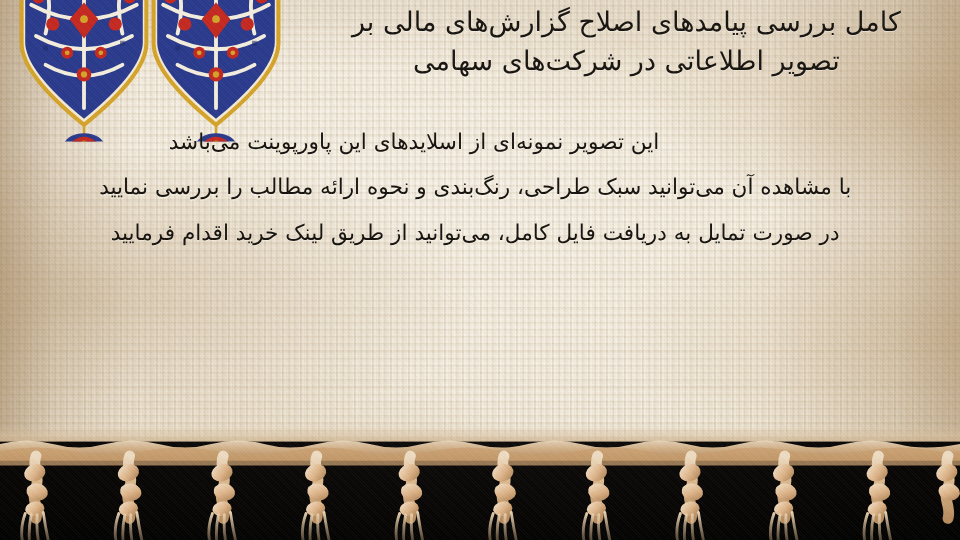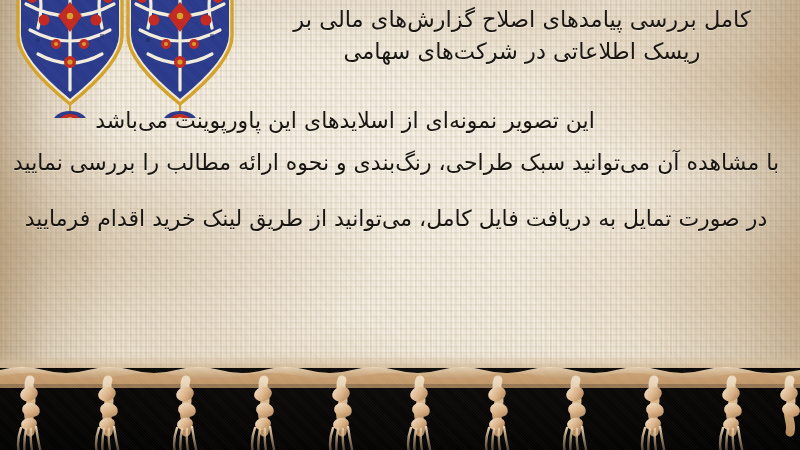--- a/index.html
+++ b/index.html
@@ -102,27 +102,27 @@
 
   .body-block {
     position: absolute;
     top: 108px;
     left: 0;
     width: 800px;
     direction: rtl;
     color: #15110d;
     text-align: center;
     font-family: "DejaVu Sans", "Liberation Sans", sans-serif;
-    font-size: 22px;
+    font-size: 18px;
     font-weight: 400;
     text-shadow: 0 1px 0 rgba(255,250,240,0.40);
   }
   .body-line { display: block; white-space: nowrap; }
   .body-line.l1 { padding-right: 110px; margin-bottom: 17px; }
-  .body-line.l2 { padding-right: 8px;   margin-bottom: 31px; }
+  .body-line.l2 { padding-right: 8px;   margin-bottom: 17px; }
   .body-line.l3 { padding-right: 8px; text-align: center; }
 
   
   .fringe-zone {
     position: absolute;
     left: 0; right: 0;
     bottom: 0;
     height: 96px;
   }
   .fringe-black {
@@ -297,21 +297,21 @@
         <path d="M-10 10 Q0 2 10 10 Q0 20 -10 10 Z" fill="#c42820"></path>
         <circle cx="0" cy="12" r="3" fill="#d4a32a"></circle>
         <ellipse cx="-13" cy="16" rx="4" ry="5" fill="#c42820"></ellipse>
         <ellipse cx="13" cy="16" rx="4" ry="5" fill="#c42820"></ellipse>
       </g>
     </svg>
   </div>
 
   <div class="title">
     <span>کامل بررسی پیامدهای اصلاح گزارش‌های مالی بر</span><br>
-    <span>ریسک اطلاعاتی در شرکت‌های سهامی</span>
+    <span>تصویر اطلاعاتی در شرکت‌های سهامی</span>
   </div>
 
   <div class="body-block">
     <span class="body-line l1">این تصویر نمونه‌ای از اسلایدهای این پاورپوینت می‌باشد</span>
     <span class="body-line l2">با مشاهده آن می‌توانید سبک طراحی، رنگ‌بندی و نحوه ارائه مطالب را بررسی نمایید</span>
     <span class="body-line l3">در صورت تمایل به دریافت فایل کامل، می‌توانید از طریق لینک خرید اقدام فرمایید</span>
   </div>
 
   <div class="fringe-zone">
     <div class="fringe-header"></div>

